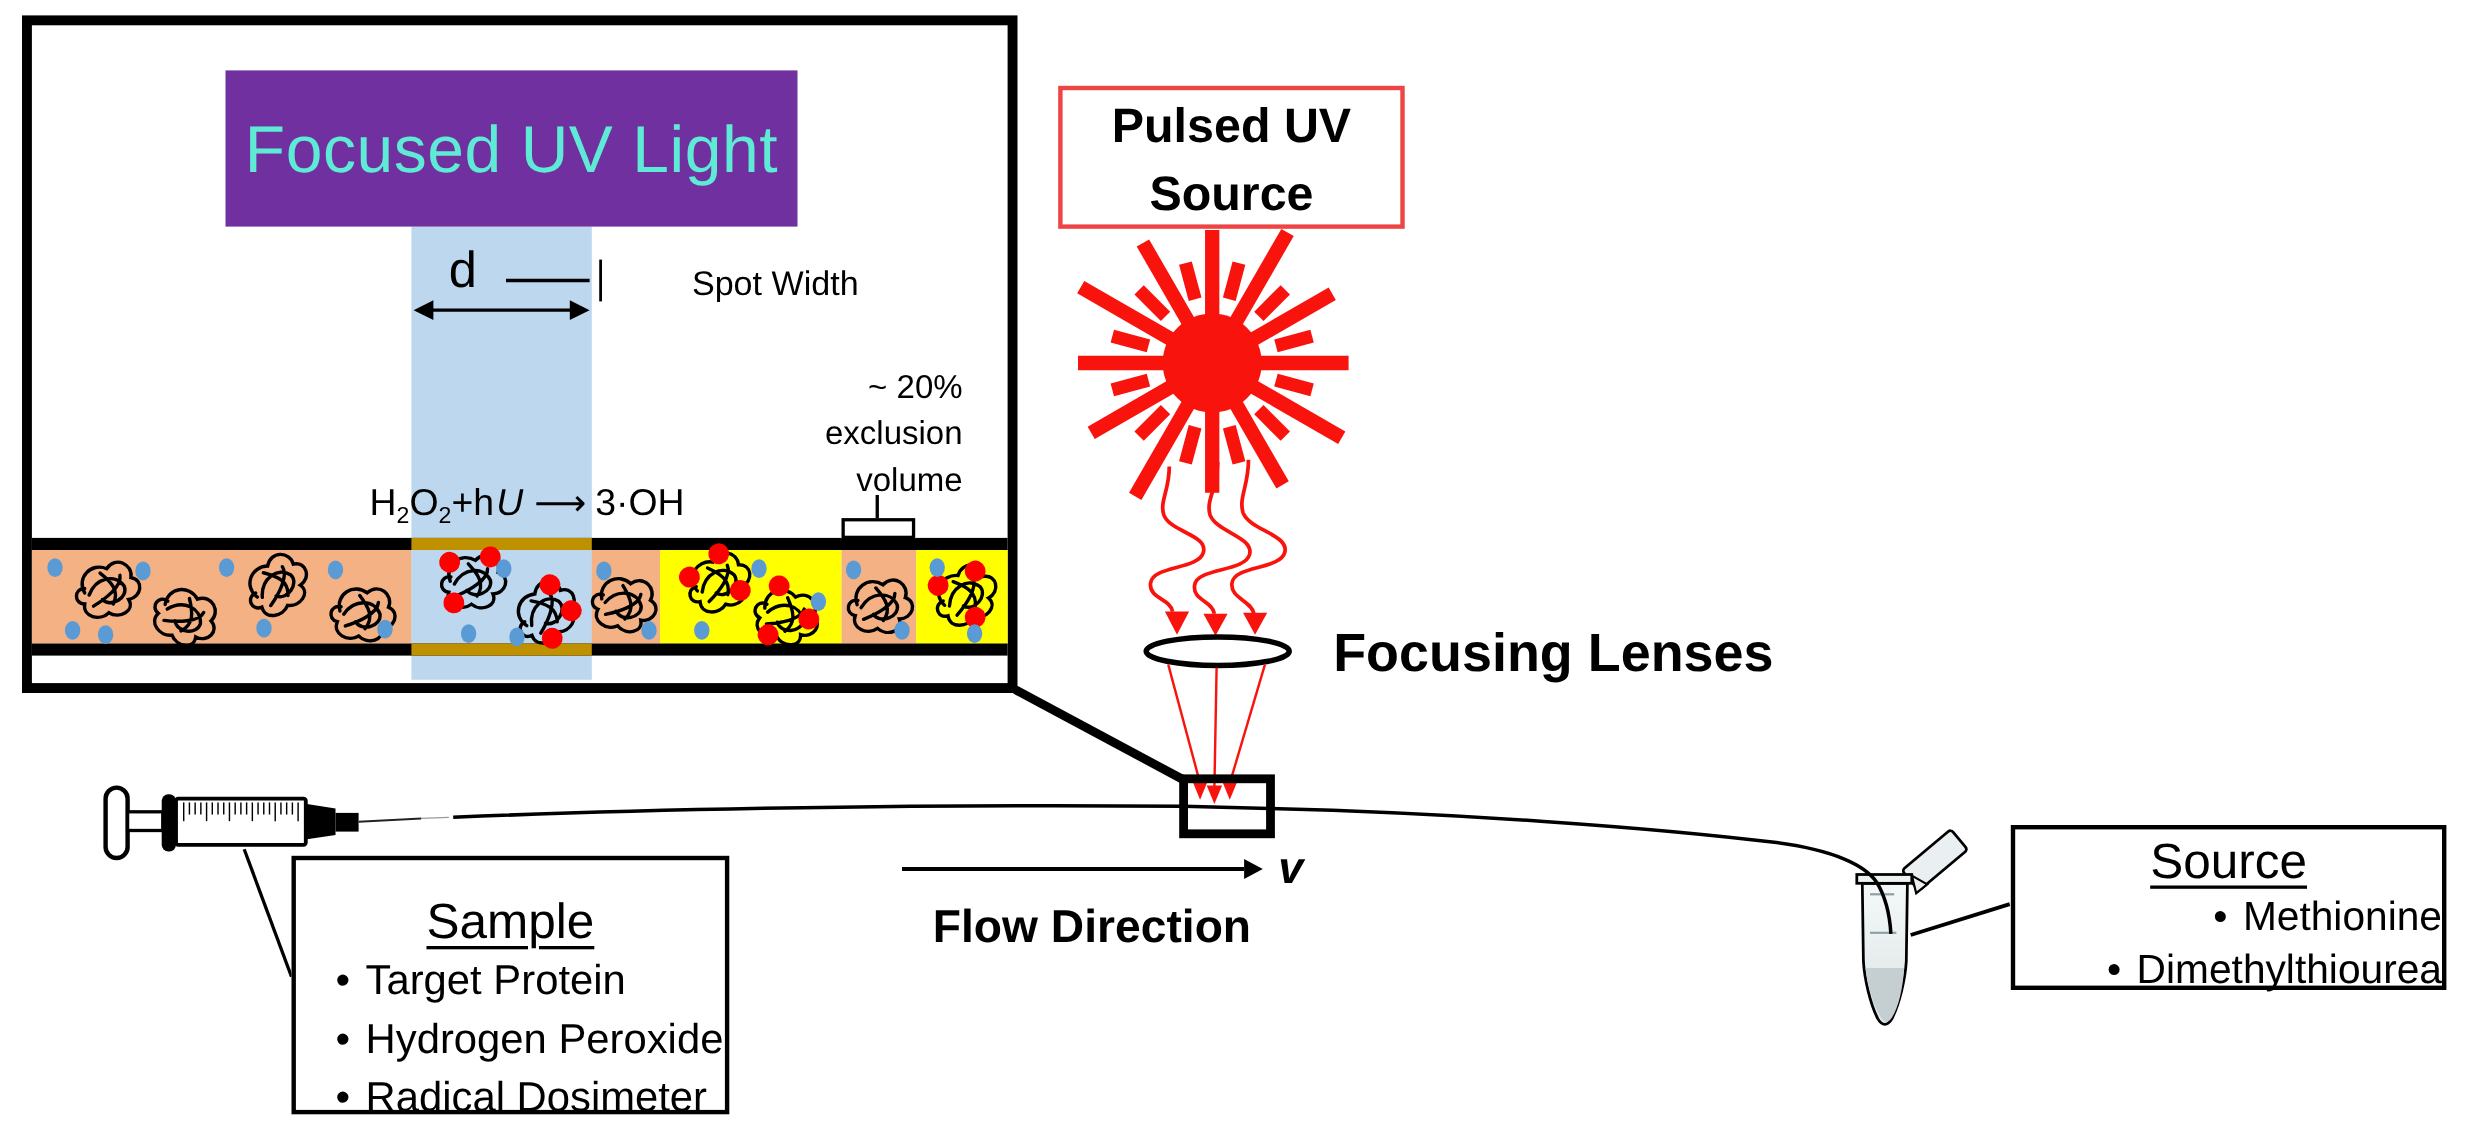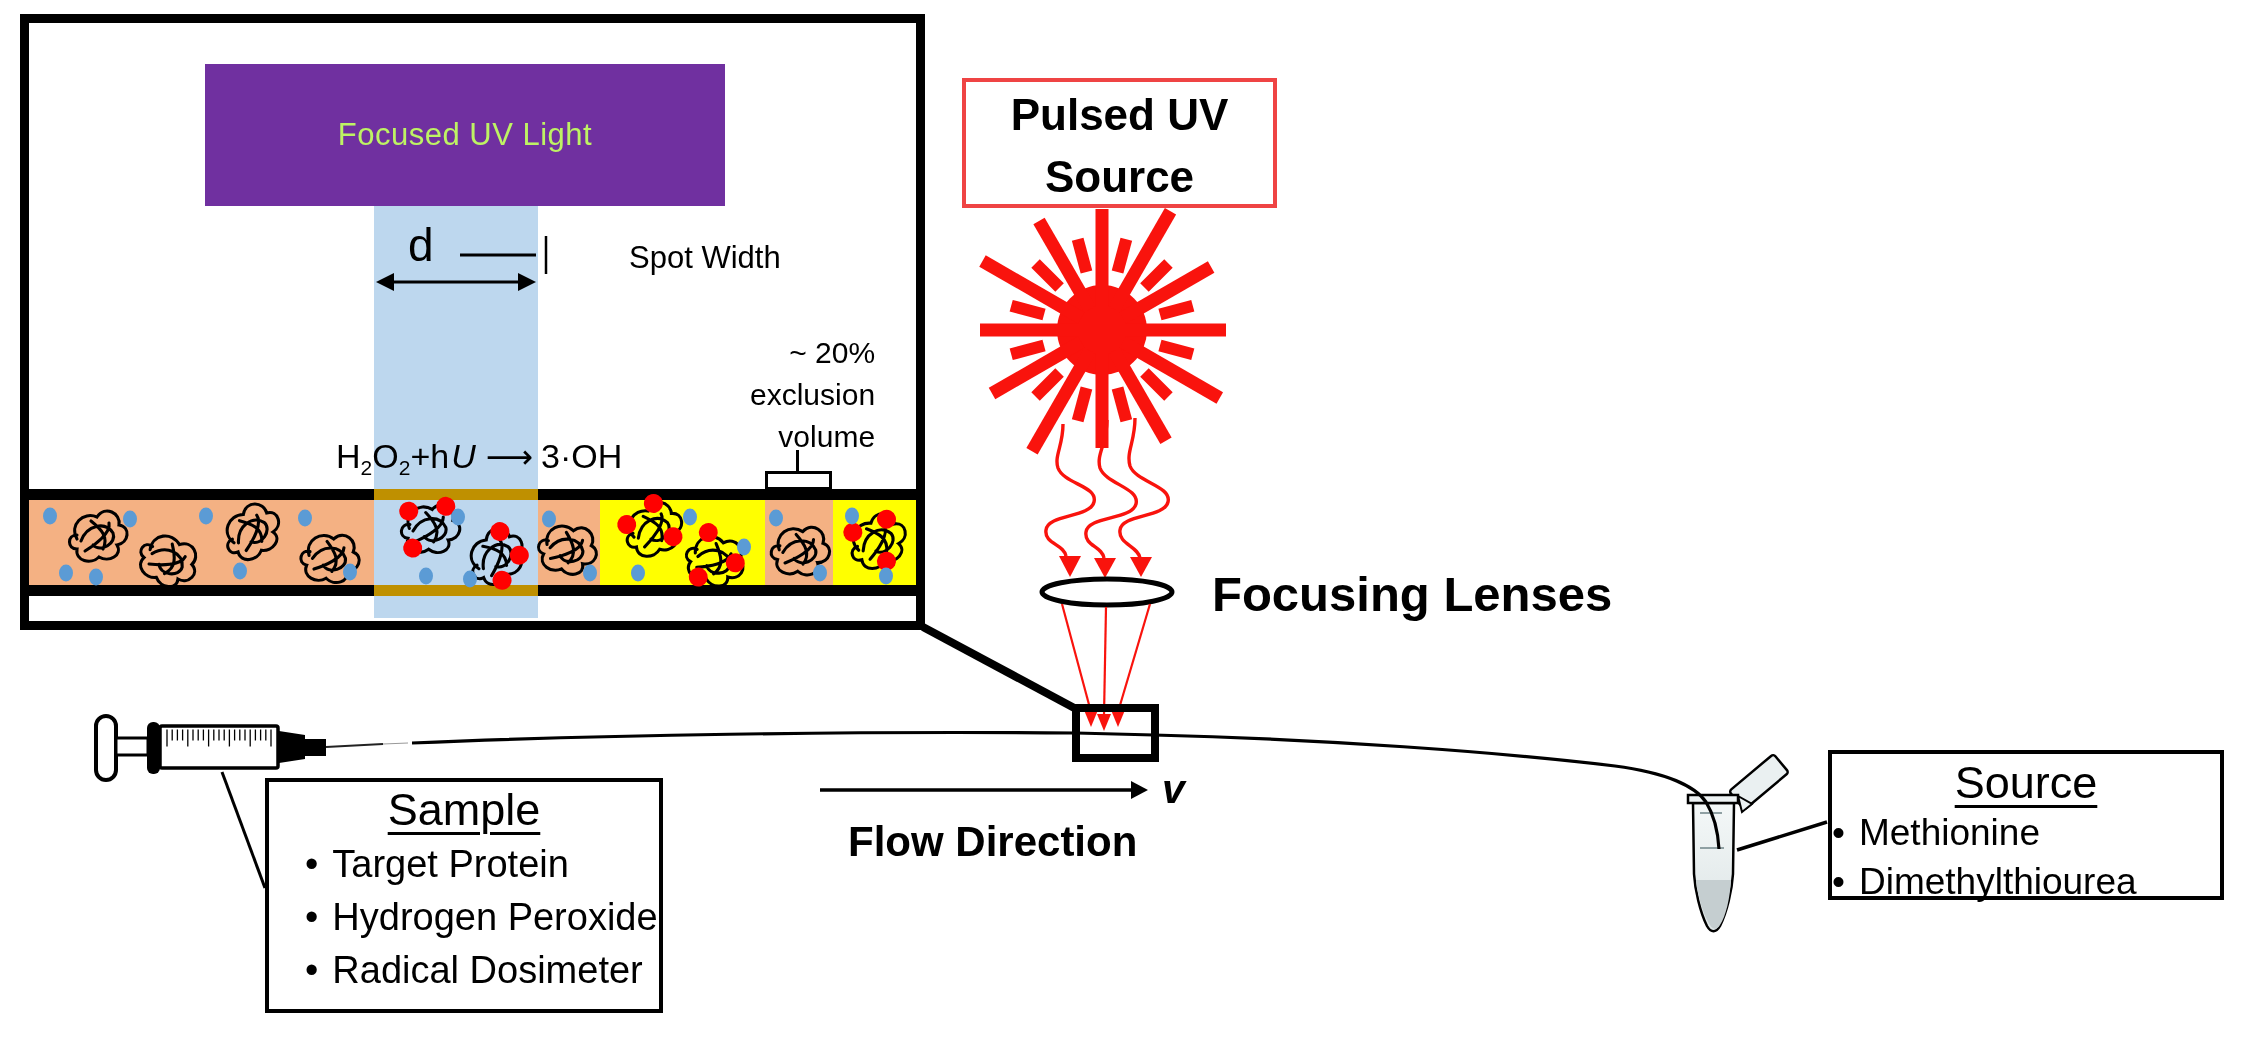--- a/index.html
+++ b/index.html
@@ -4,21 +4,21 @@
 <style>
   html,body{margin:0;padding:0;background:#fff;}
   *{box-sizing:border-box;}
   .cv{position:relative;width:2246px;height:1039px;overflow:hidden;background:#fff;
       font-family:"Liberation Sans",sans-serif;color:#000;}
   .abs{position:absolute;}
   
   .inset{left:20px;top:14px;width:905px;height:616px;border:9px solid #000;background:#fff;z-index:1;}
   .uvbox{left:205px;top:64px;width:520px;height:142px;background:#7030A0;z-index:4;
          display:flex;align-items:center;justify-content:center;}
-  .uvbox span{color:#bef264;font-size:31px;letter-spacing:.5px;}
+  .uvbox span{color:#5eead4;font-size:60px;letter-spacing:.5px;}
   .beam{left:374px;top:206px;width:164px;height:412px;background:#BDD7EE;z-index:2;}
   .dlab{left:408px;top:218px;font-size:46px;z-index:8;}
   .spotw{left:585px;top:240px;font-size:31px;z-index:8;margin-left:44px;}
   .excl{left:750px;top:332px;font-size:30px;line-height:42px;z-index:8;text-align:right;}
   .brk-stem{left:796px;top:450px;width:3px;height:21px;background:#000;z-index:8;}
   .brk-box{left:765px;top:471px;width:67px;height:19px;background:#fff;border:3px solid #000;z-index:8;}
   .eq{left:336px;top:437px;font-size:34px;z-index:8;white-space:nowrap;}
   .eq .sub{font-size:21px;vertical-align:-7px;}
   .eq .nu{font-style:italic;padding:0 2px;}
   .eq .arr{font-family:"DejaVu Sans",sans-serif;padding:0 8px;font-size:33px;}
@@ -28,28 +28,28 @@
   .seg{top:500px;height:85px;z-index:2;}
   
   .pulsedbox{left:962px;top:78px;width:315px;height:130px;border:4px solid #ef4444;background:#fff;z-index:8;
              text-align:center;padding-top:2px;}
   .pulsedbox div{font-size:44px;font-weight:bold;line-height:62px;}
   .flens{left:1212px;top:566px;font-size:49px;font-weight:bold;z-index:8;}
   .flowdir{left:848px;top:818px;font-size:42px;font-weight:bold;z-index:8;}
   .vel{left:1162px;top:766px;font-size:41px;font-weight:bold;font-style:italic;z-index:8;}
   
   .callout{border:4px solid #000;background:#fff;z-index:8;}
-  .samplebox{left:265px;top:778px;width:398px;height:235px;padding-top:0;}
+  .samplebox{left:265px;top:778px;width:398px;height:235px;padding-top:28px;}
   .quenchbox{left:1828px;top:750px;width:396px;height:150px;padding-top:4px;}
   .callout .ttl{text-align:center;font-size:45px;text-decoration:underline;
                 text-decoration-thickness:3px;text-underline-offset:7px;}
   .samplebox .ttl{line-height:56px;}
   .quenchbox .ttl{line-height:50px;}
   .samplebox .li{font-size:38px;line-height:53px;padding-left:20px;white-space:nowrap;margin-left:16px;}
-  .quenchbox .li{font-size:37px;line-height:49px;white-space:nowrap;}
+  .quenchbox .li{font-size:37px;line-height:49px;white-space:nowrap;text-align:right;}
   .blt{padding-right:14px;}
   svg.overlay{left:0;top:0;z-index:5;pointer-events:none;}
 </style>
 </head>
 <body>
 
 <div class="cv">
 
   <div class="abs inset"></div>
   <div class="abs beam"></div>

